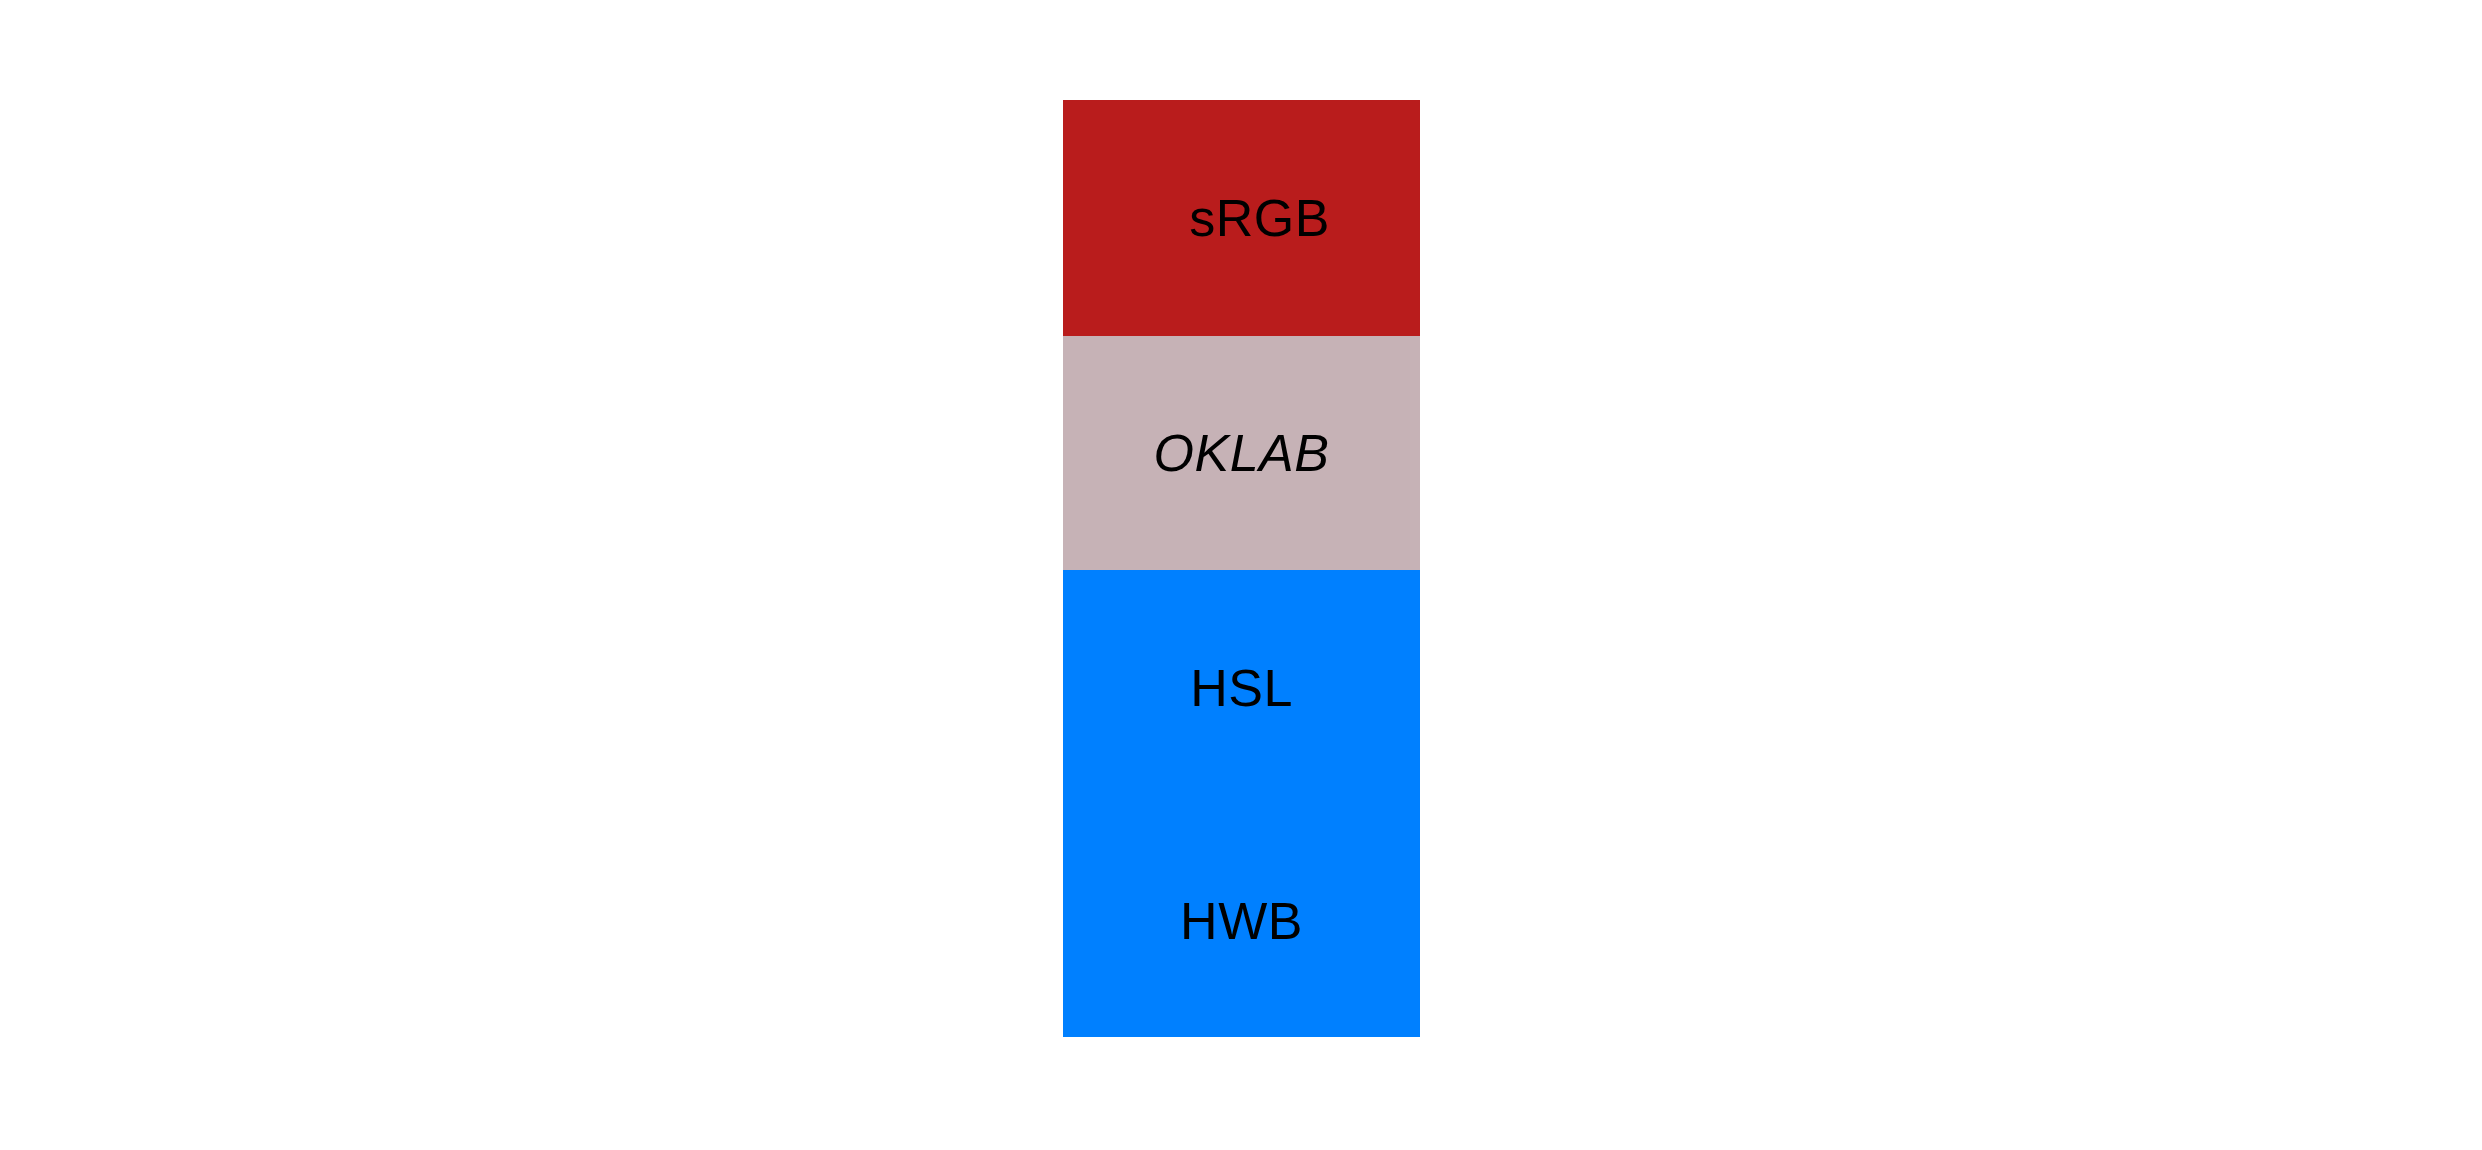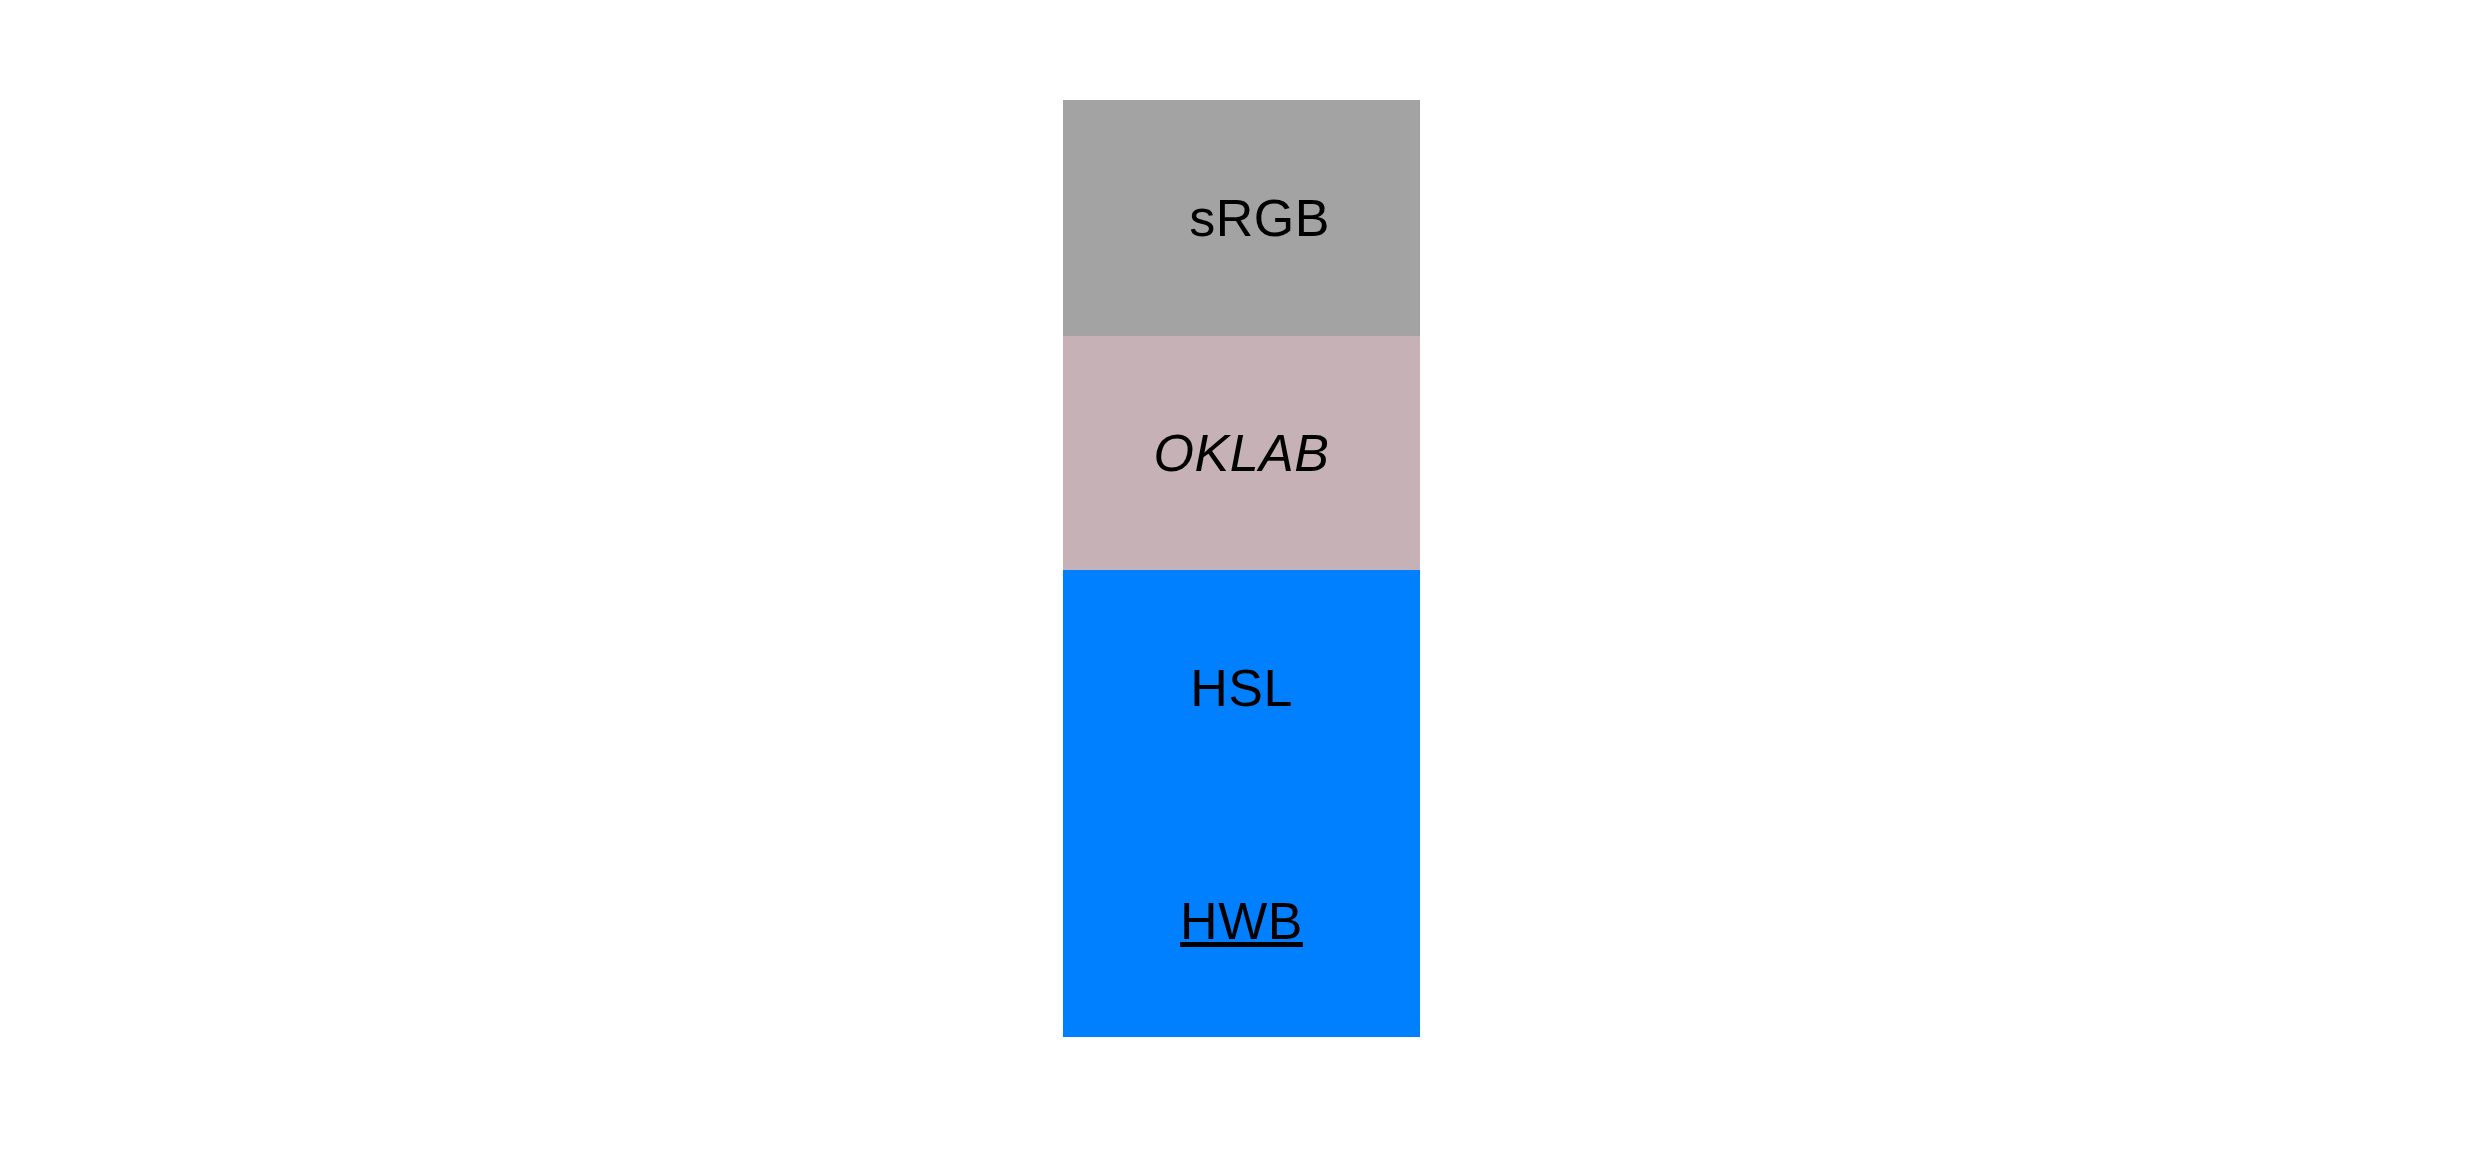--- a/index.html
+++ b/index.html
@@ -60,31 +60,31 @@
   .swatch-hsl   { height: 235px; }
   .swatch-hwb   { height: 232px; }
 </style>
 </head>
 <body>
 
 <div id="canvas" style="background: rgb(255, 255, 255);">
 
   <div id="swatch-stack" style="left: 1063px; top: 100px; width: 357px; height: 937px;">
 
-    <div class="swatch swatch-srgb" style="background-color: #a3a3a3; height: 236px; padding-left: 36px;">
+    <div class="swatch swatch-srgb" style="background-color: #b91c1c; height: 236px; padding-left: 36px;">
       <span class="swatch-label" style="color: rgb(0, 0, 0);">sRGB</span>
     </div>
 
     <div class="swatch swatch-oklab" style="background-color: rgb(198, 178, 182); height: 234px; font-style: italic;">
       <span class="swatch-label" style="color: rgb(0, 0, 0);">OKLAB</span>
     </div>
 
     <div class="swatch swatch-hsl" style="background-color: rgb(0, 128, 255); height: 235px;">
       <span class="swatch-label" style="color: rgb(0, 0, 0);">HSL</span>
     </div>
 
-    <div class="swatch swatch-hwb" style="background-color: rgb(0, 128, 255); height: 232px; text-decoration: underline;">
+    <div class="swatch swatch-hwb" style="background-color: rgb(0, 128, 255); height: 232px;">
       <span class="swatch-label" style="color: rgb(0, 0, 0);">HWB</span>
     </div>
 
   </div>
 
 </div>
 
 </body></html>

